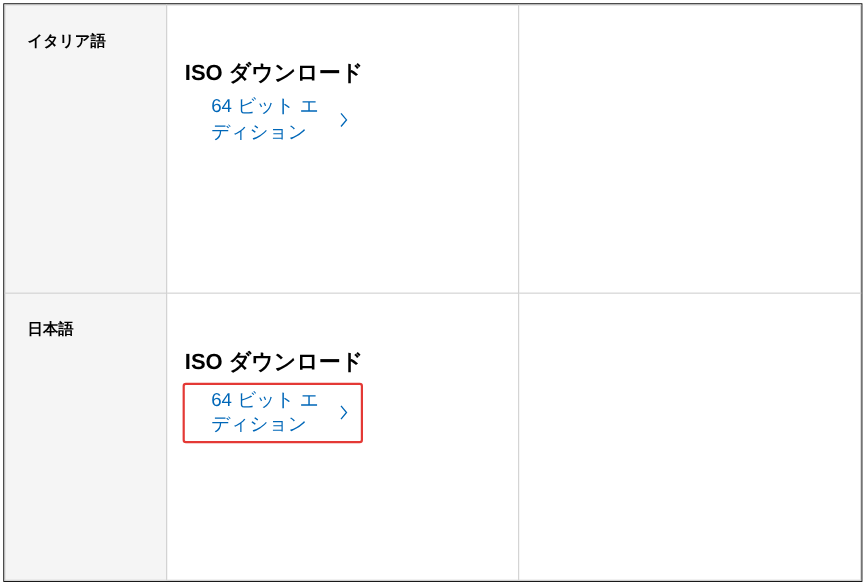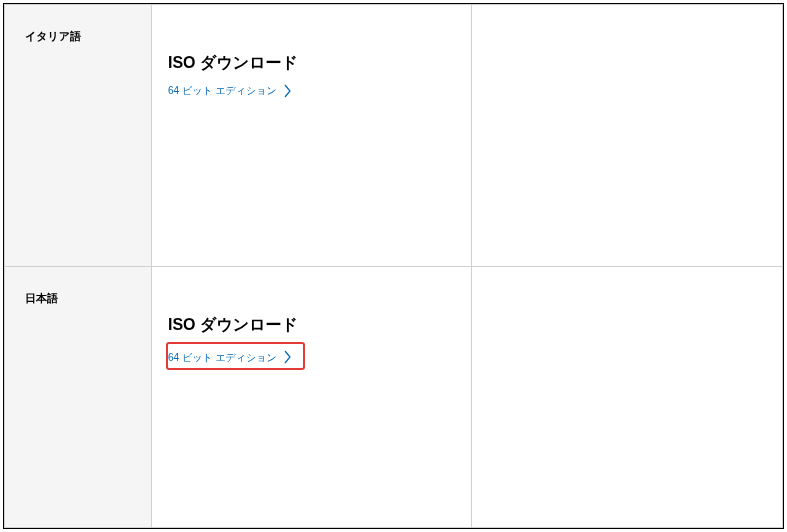--- a/index.html
+++ b/index.html
@@ -25,45 +25,46 @@
     td {
       border: 1px solid #d0d0d0;
       vertical-align: top;
       padding: 0;
     }
     .col-lang {
       width: 147px;
       background: #f5f5f5;
       padding: 24px 16px 16px 20px;
       font-weight: 700;
-      font-size: 11px;
+      font-size: 14px;
       color: #000;
     }
     .col-download {
       width: 320px;
       padding: 48px 16px 16px 16px;
     }
     .col-empty {
       width: auto;
     }
     .iso-label {
       font-weight: 700;
-      font-size: 16px;
+      font-size: 20px;
       color: #000;
       margin-bottom: 6px;
     }
     .download-link {
       display: inline-flex;
       align-items: center;
       color: #0067b8;
-      font-size: 10px;
+      font-size: 17px;
       font-weight: 400;
       text-decoration: none;
       cursor: pointer;
       position: relative;
+      margin-left: 24px;
     }
     .download-link-text {
       max-width: 110px;
       line-height: 1.35;
     }
     .chevron {
       margin-left: 6px;
       display: inline-flex;
       align-items: center;
     }

